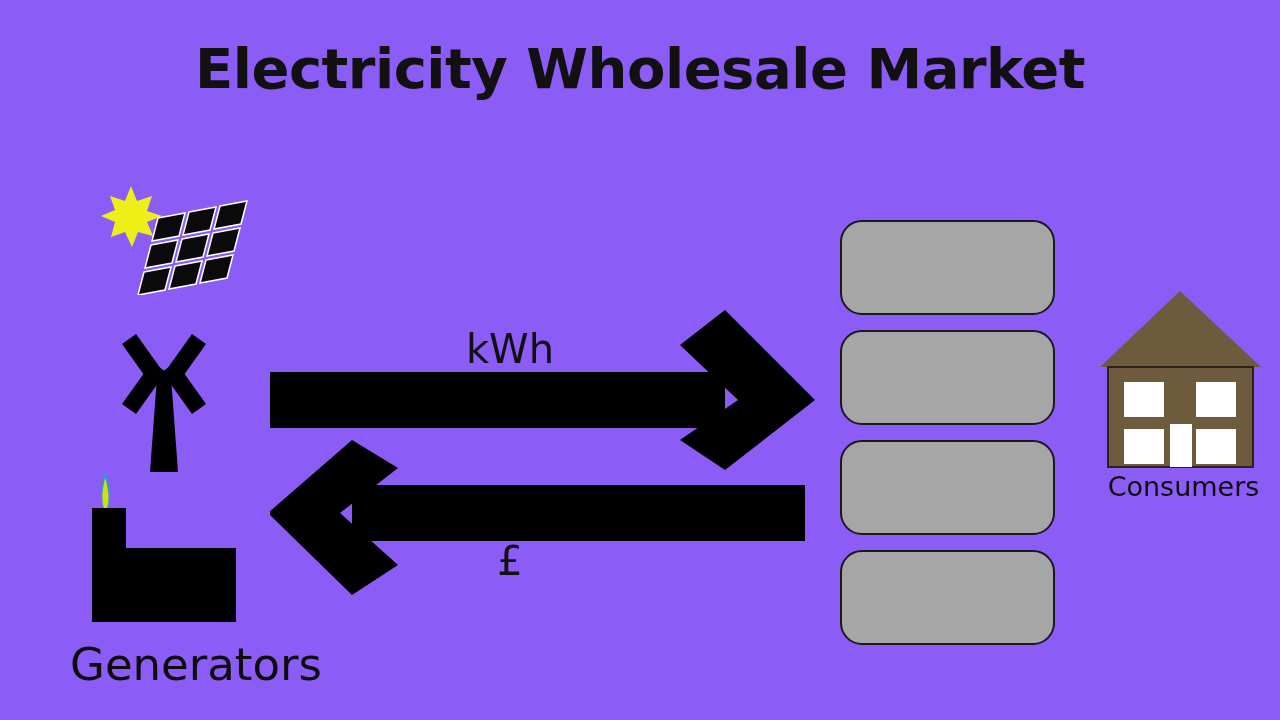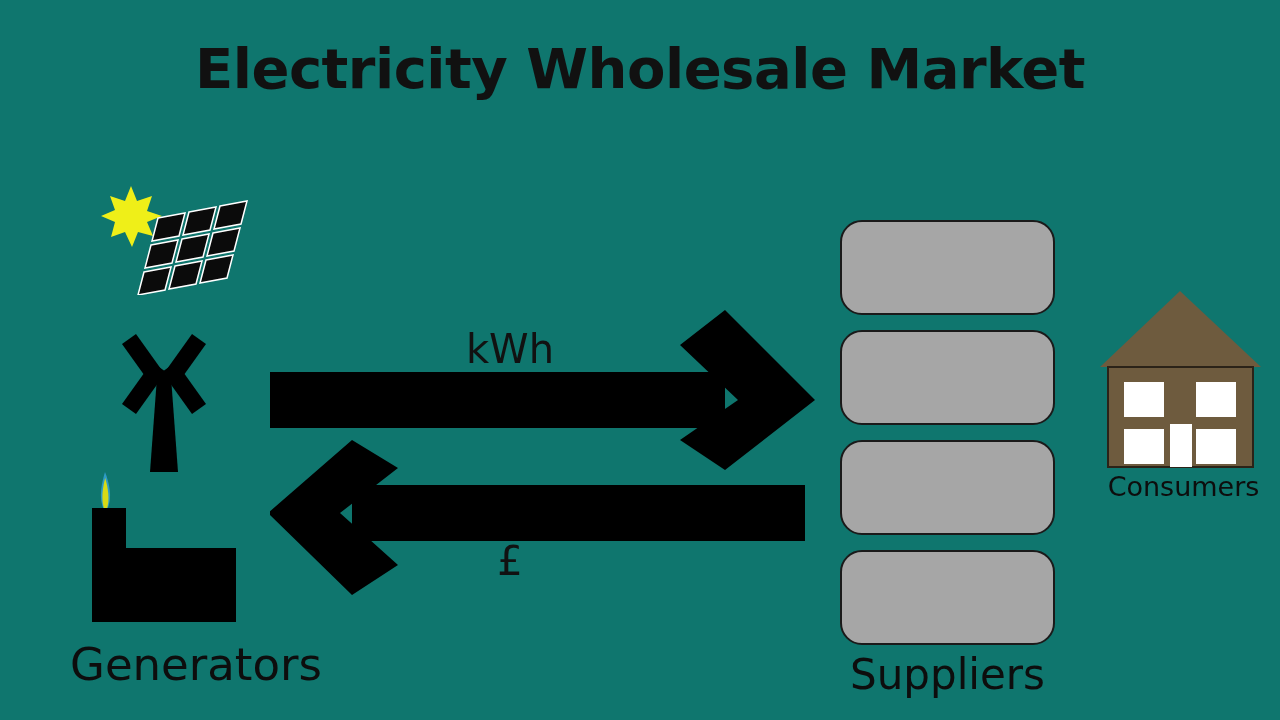--- a/index.html
+++ b/index.html
@@ -12,21 +12,21 @@
     width: 1280px;
     height: 720px;
     overflow: hidden;
     font-family: "DejaVu Sans", sans-serif;
     color: #000000;
   }
   #slide {
     position: relative;
     width: 1280px;
     height: 720px;
-    background: #0f766e;
+    background: #8b5cf6;
   }
 
   
   #title {
     position: absolute;
     left: 0;
     top: 36px;
     width: 1280px;
     text-align: center;
     font-family: "DejaVu Sans", sans-serif;
@@ -222,21 +222,20 @@
 
     <div id="label-gbp">£</div>
   </div>
 
   <div class="layer" id="suppliers-group">
     <div class="supplier-box" id="supplier-box-1"></div>
     <div class="supplier-box" id="supplier-box-2"></div>
     <div class="supplier-box" id="supplier-box-3"></div>
     <div class="supplier-box" id="supplier-box-4"></div>
 
-    <div id="suppliers-label">Suppliers</div>
   </div>
 
   <div class="layer" id="consumers-group">
     <svg id="house-icon" viewBox="0 0 165 185">
 
       <polygon fill="#6E5B3E" points="82,2 163,78 2,78"></polygon>
 
       <rect x="10" y="78" width="145" height="100" fill="#6E5B3E" stroke="#2B2318" stroke-width="2"></rect>
 
       <rect x="26" y="93" width="40" height="35" fill="#FFFFFF"></rect>

